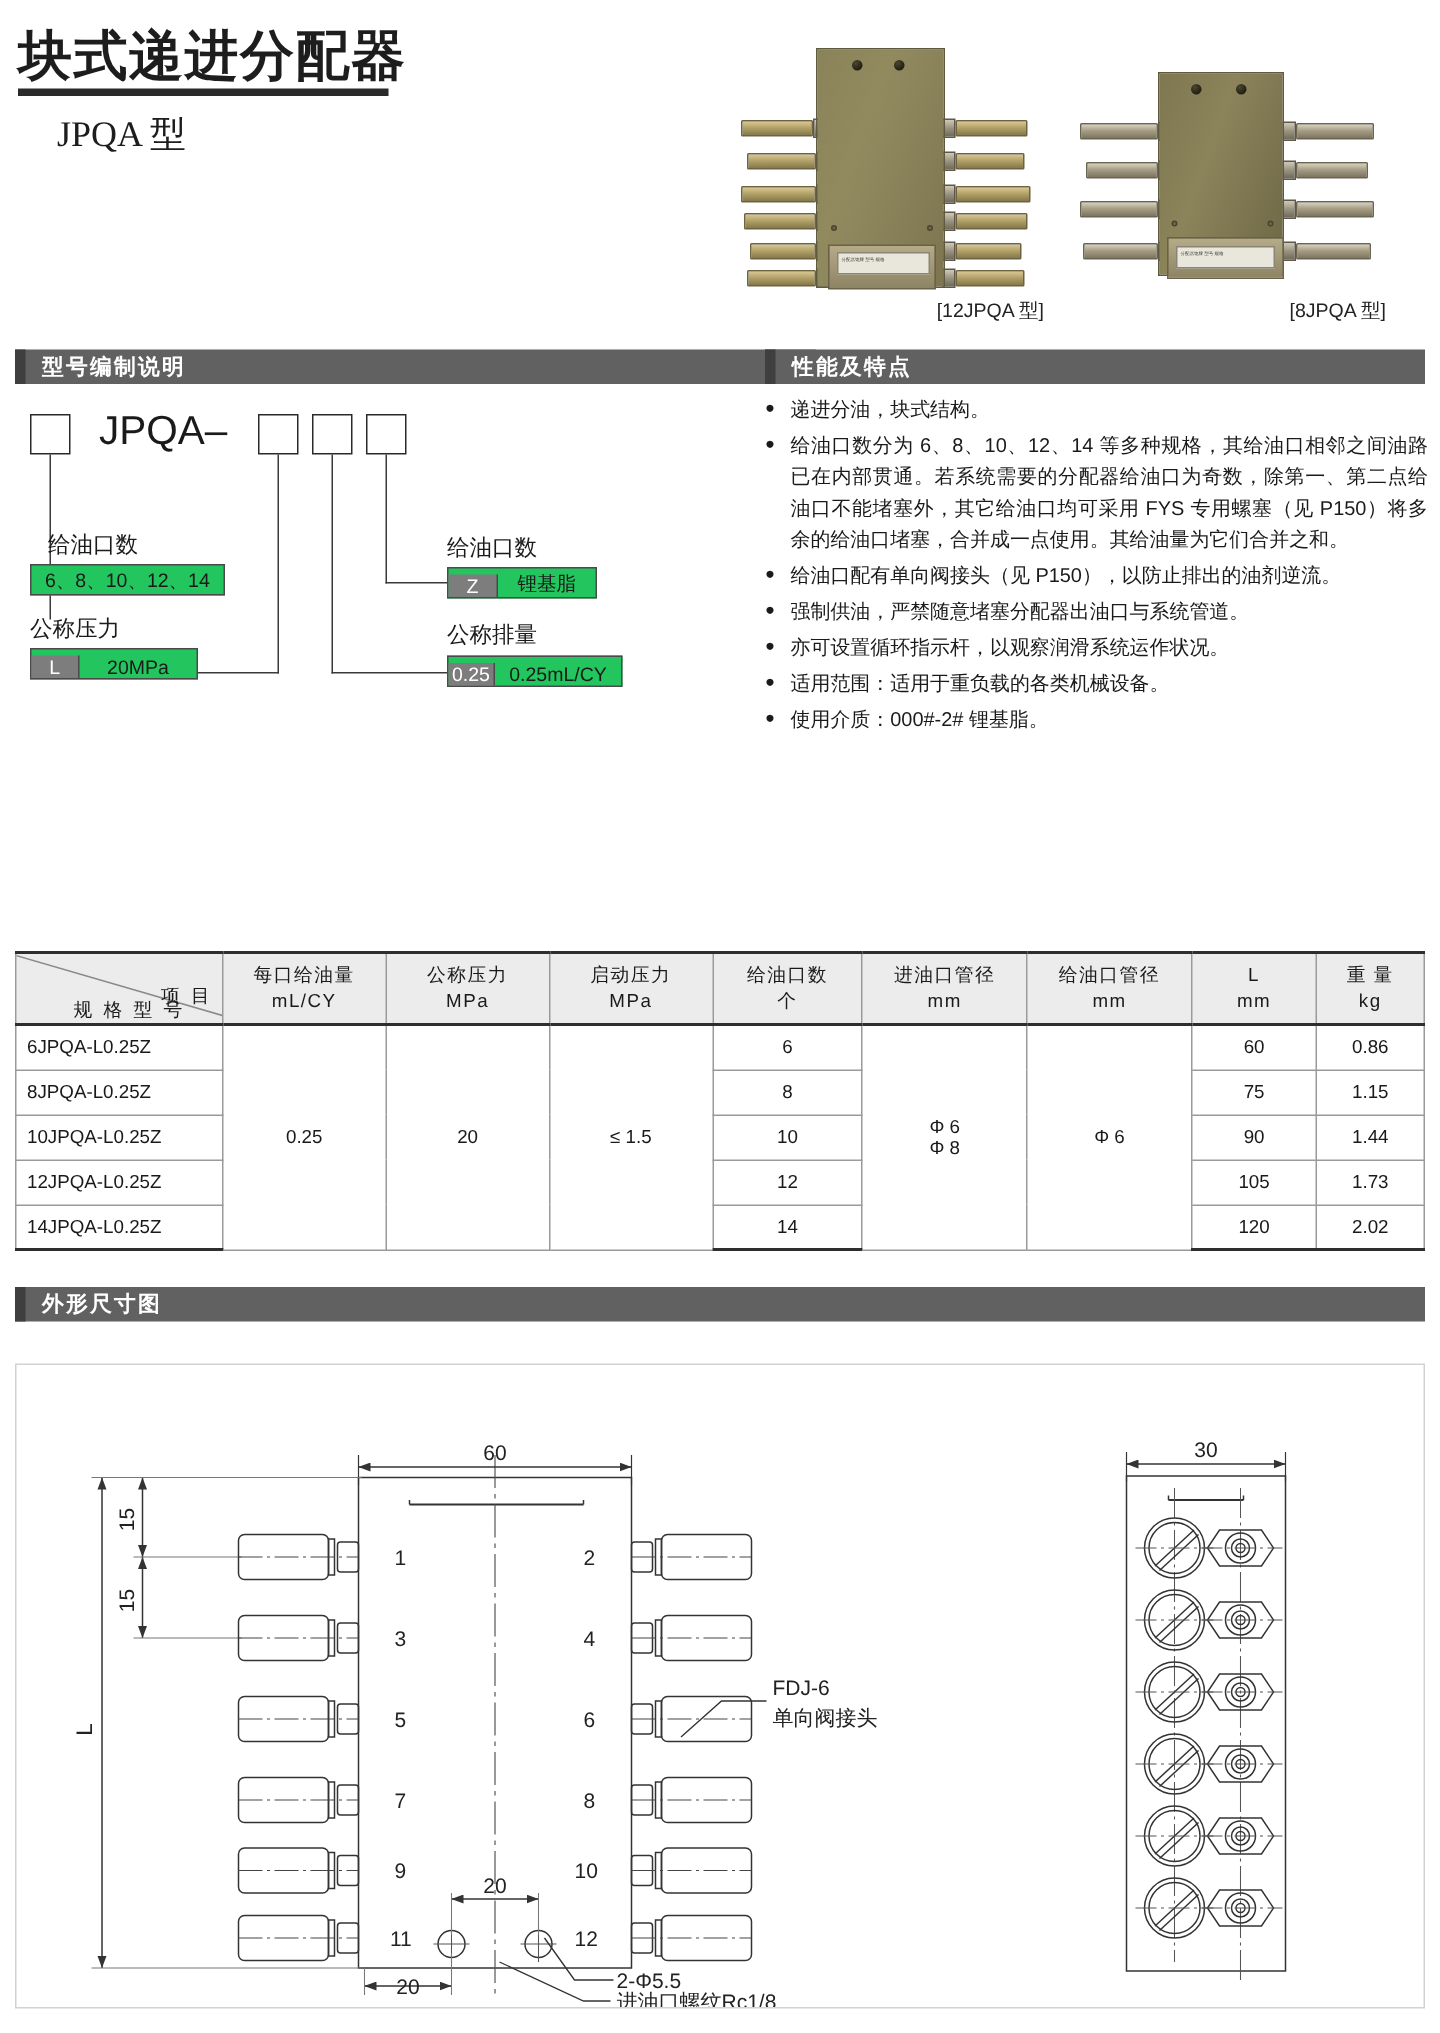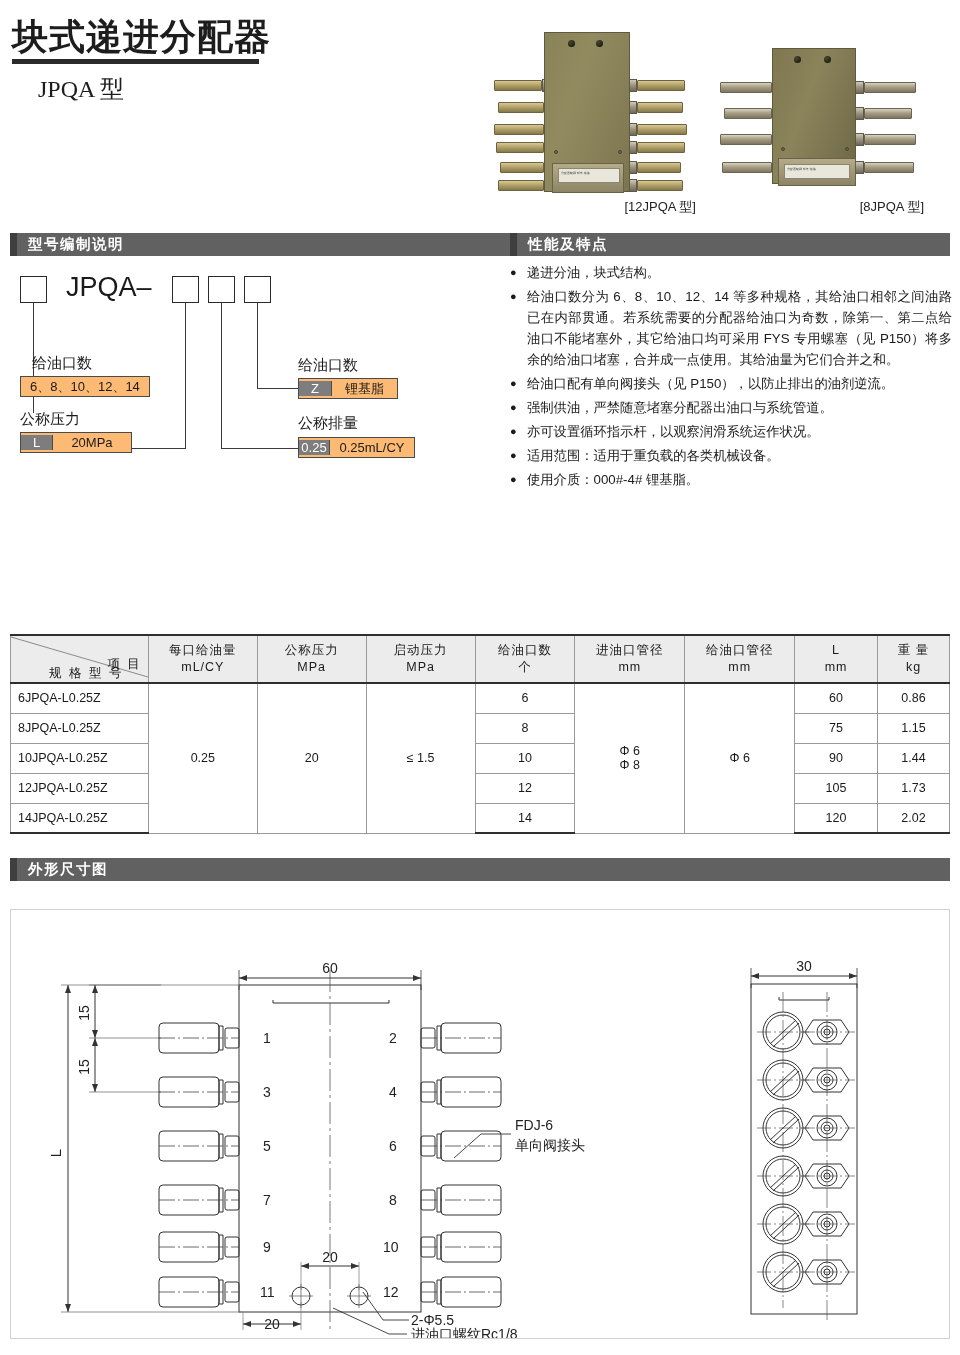--- a/index.html
+++ b/index.html
@@ -88,22 +88,22 @@
     font-size: 27px; letter-spacing: 0px; color: #1a1a1a; line-height: 27px;
   }
   .lead { position: absolute; background: #3a3a3a; }
   .lead.v { width: 1.3px; }
   .lead.h { height: 1.3px; }
 
   .cap-label {
     position: absolute; font-size: 15px; color: #1a1a1a; white-space: nowrap;
   }
   .val-box {
-    position: absolute; display: flex; align-items: center;
-    border: 1.2px solid #4a4a4a; background: #fdba74; height: 21px;
+    position: absolute; display: flex; align-items: flex-end;
+    border: 1.2px solid #4a4a4a; background: #22c55e; height: 21px;
   }
   .val-box .k {
     background: #7d7d7d; color: #fff; font-size: 13px;
     display: flex; align-items: center; justify-content: center;
     border-right: 1.2px solid #4a4a4a; padding: 0 4px;
   }
   .val-box .v {
     color: #1a1a1a; font-size: 13px; display: flex;
     align-items: center; justify-content: center; padding: 0 2px;
   }
@@ -308,21 +308,21 @@
     <div class="feat">
       <div class="bullet">●</div>
       <div class="ftxt">亦可设置循环指示杆，以观察润滑系统运作状况。</div>
     </div>
     <div class="feat">
       <div class="bullet">●</div>
       <div class="ftxt">适用范围：适用于重负载的各类机械设备。</div>
     </div>
     <div class="feat">
       <div class="bullet">●</div>
-      <div class="ftxt">使用介质：000#-4# 锂基脂。</div>
+      <div class="ftxt">使用介质：000#-2# 锂基脂。</div>
     </div>
   </div>
 
 
   <div class="tbl">
     <table>
       <thead>
         <tr>
           <th class="outer" style="width:138px;">
             <div class="diag-cell">

